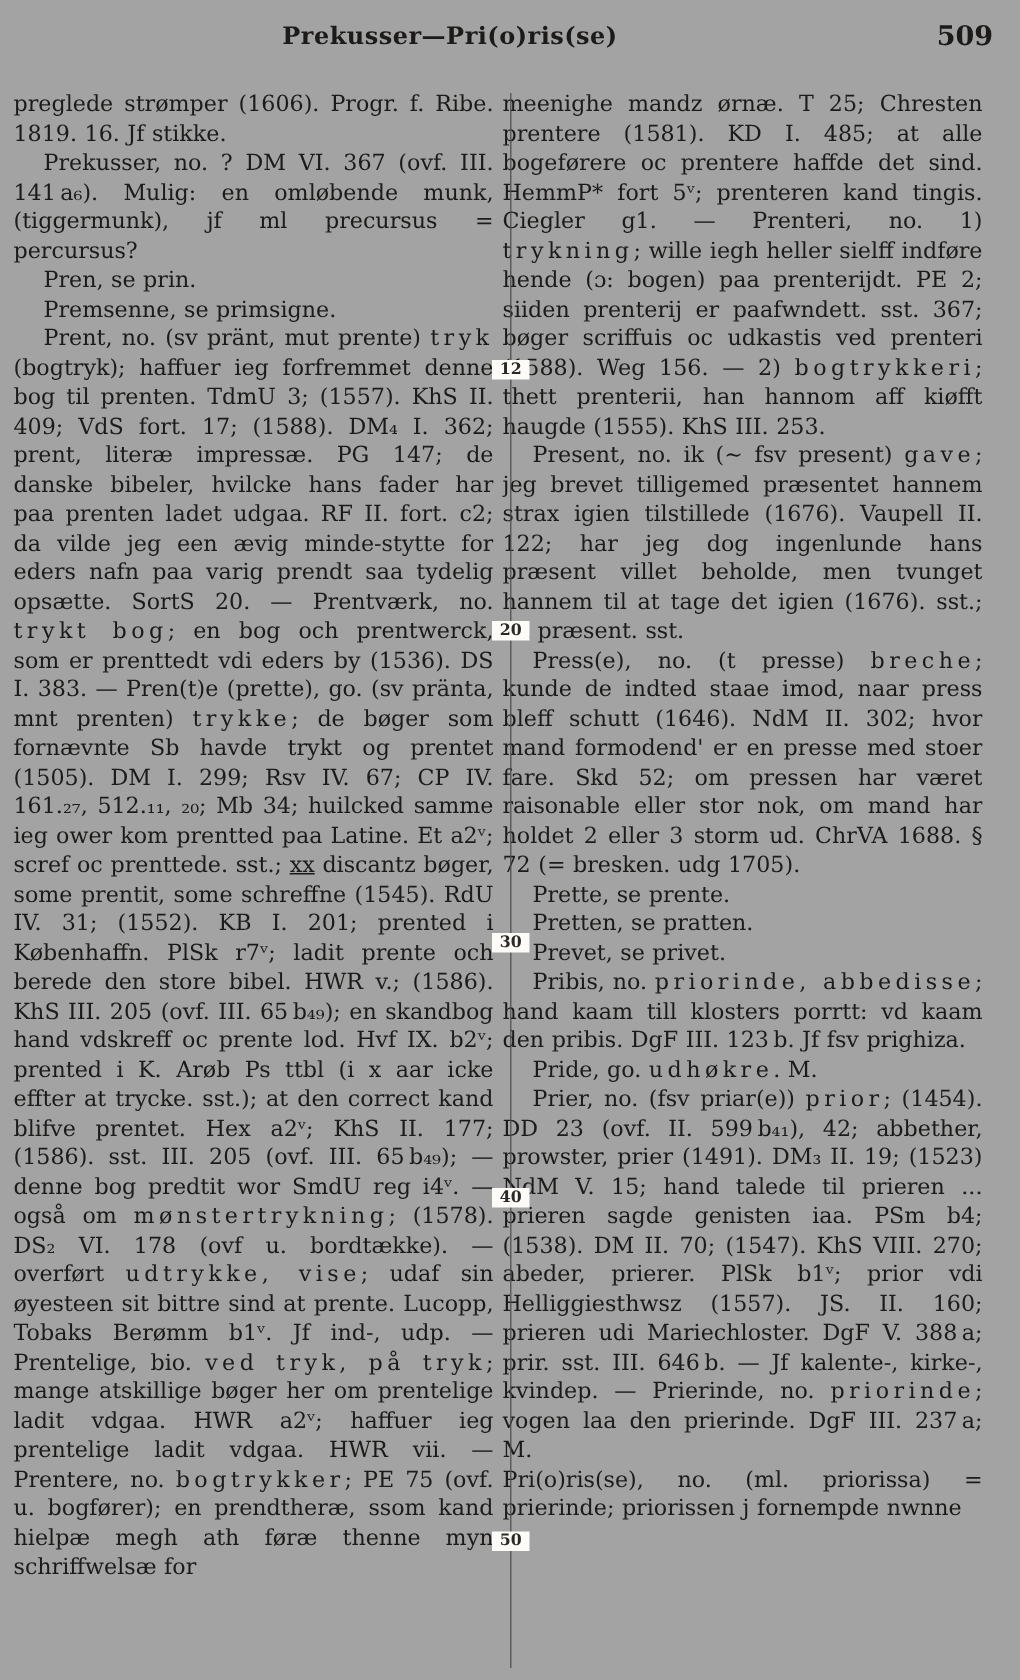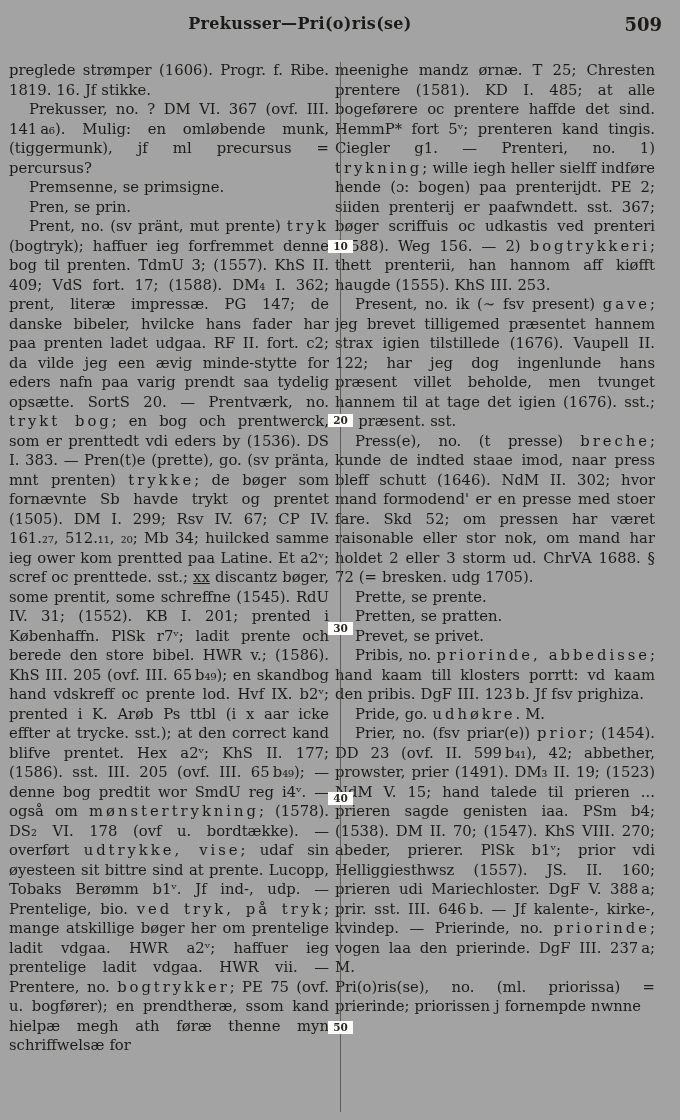--- a/index.html
+++ b/index.html
@@ -61,39 +61,39 @@
 <div class="page">
   <div class="running-head">
     <div class="head-title">Prekusser—Pri(o)ris(se)</div>
     <div class="page-number">509</div>
   </div>
 
   <div class="columns">
     <div class="col" id="col-left">
         <p class="para"><span class="">preglede strømper (1606). Progr. f. Ribe. 1819. 16. Jf stikke.</span></p>
         <p class="para indent"><span class="headword ">Prekusser</span><span class="">, no. ? DM VI. 367 (ovf. III. 141 a₆). Mulig: en omløbende munk, (tiggermunk), jf ml precursus = percursus?</span></p>
+        <p class="para indent"><span class="headword ">Pren</span><span class="">, se prin.</span></p>
         <p class="para indent"><span class="headword ">Premsenne</span><span class="">, se primsigne.</span></p>
-        <p class="para indent"><span class="headword ">Pren</span><span class="">, se prin.</span></p>
         <p class="para indent"><span class="headword ">Prent</span><span class="">, no. (sv pränt, mut prente) </span><span class="spaced ">tryk</span><span class=""> (bogtryk); haffuer ieg forfremmet denne bog til prenten. TdmU 3; (1557). KhS II. 409; VdS fort. 17; (1588). DM₄ I. 362; prent, literæ impressæ. PG 147; de danske bibeler, hvilcke hans fader har paa prenten ladet udgaa. RF II. fort. c2; da vilde jeg een ævig minde-stytte for eders nafn paa varig prendt saa tydelig opsætte. SortS 20. — </span><span class="headword ">Prentværk</span><span class="">, no. </span><span class="spaced ">trykt bog</span><span class="">; en bog och prentwerck, som er prenttedt vdi eders by (1536). DS I. 383. — </span><span class="headword ">Pren(t)e</span><span class=""> (prette), go. (sv pränta, mnt prenten) </span><span class="spaced ">trykke</span><span class="">; de bøger som fornævnte Sb havde trykt og prentet (1505). DM I. 299; Rsv IV. 67; CP IV. 161.₂₇, 512.₁₁, ₂₀; Mb 34; huilcked samme ieg ower kom prentted paa Latine. Et a2ᵛ; scref oc prenttede. sst.; </span><span class="underline">xx</span><span class=""> discantz bøger, some prentit, some schreffne (1545). RdU IV. 31; (1552). KB I. 201; prented i Københaffn. PlSk r7ᵛ; ladit prente och berede den store bibel. HWR v.; (1586). KhS III. 205 (ovf. III. 65 b₄₉); en skandbog hand vdskreff oc prente lod. Hvf IX. b2ᵛ; prented i K. Arøb Ps ttbl (i x aar icke effter at trycke. sst.); at den correct kand blifve prentet. Hex a2ᵛ; KhS II. 177; (1586). sst. III. 205 (ovf. III. 65 b₄₉); — denne bog predtit wor SmdU reg i4ᵛ. — også om </span><span class="spaced ">mønstertrykning</span><span class="">; (1578). DS₂ VI. 178 (ovf u. bordtække). — overført </span><span class="spaced ">udtrykke, vise</span><span class="">; udaf sin øyesteen sit bittre sind at prente. Lucopp, Tobaks Berømm b1ᵛ. Jf ind-, udp. — </span><span class="headword ">Prentelige</span><span class="">, bio. </span><span class="spaced ">ved tryk, på tryk</span><span class="">; mange atskillige bøger her om prentelige ladit vdgaa. HWR a2ᵛ; haffuer ieg prentelige ladit vdgaa. HWR vii. — </span><span class="headword ">Prentere</span><span class="">, no. </span><span class="spaced ">bogtrykker</span><span class="">; PE 75 (ovf. u. bogfører); en prendtheræ, ssom kand hielpæ megh ath føræ thenne myn schriffwelsæ for</span></p>
       </div>
     <div class="col" id="col-right">
         <p class="para"><span class="">meenighe mandz ørnæ. T 25; Chresten prentere (1581). KD I. 485; at alle bogeførere oc prentere haffde det sind. HemmP* fort 5ᵛ; prenteren kand tingis. Ciegler g1. — </span><span class="headword ">Prenteri</span><span class="">, no. 1) </span><span class="spaced ">trykning</span><span class="">; wille iegh heller sielff indføre hende (ɔ: bogen) paa prenterijdt. PE 2; siiden prenterij er paafwndett. sst. 367; bøger scriffuis oc udkastis ved prenteri (1588). Weg 156. — 2) </span><span class="spaced ">bogtrykkeri</span><span class="">; thett prenterii, han hannom aff kiøfft haugde (1555). KhS III. 253.</span></p>
         <p class="para indent"><span class="headword ">Present</span><span class="">, no. ik (∼ fsv present) </span><span class="spaced ">gave</span><span class="">; jeg brevet tilligemed præsentet hannem strax igien tilstillede (1676). Vaupell II. 122; har jeg dog ingenlunde hans præsent villet beholde, men tvunget hannem til at tage det igien (1676). sst.; en præsent. sst.</span></p>
         <p class="para indent"><span class="headword ">Press(e)</span><span class="">, no. (t presse) </span><span class="spaced ">breche</span><span class="">; kunde de indted staae imod, naar press bleff schutt (1646). NdM II. 302; hvor mand formodend' er en presse med stoer fare. Skd 52; om pressen har været raisonable eller stor nok, om mand har holdet 2 eller 3 storm ud. ChrVA 1688. § 72 (= bresken. udg 1705).</span></p>
         <p class="para indent"><span class="headword ">Prette</span><span class="">, se prente.</span></p>
         <p class="para indent"><span class="headword ">Pretten</span><span class="">, se pratten.</span></p>
         <p class="para indent"><span class="headword ">Prevet</span><span class="">, se privet.</span></p>
         <p class="para indent"><span class="headword ">Pribis</span><span class="">, no. </span><span class="spaced ">priorinde, abbedisse</span><span class="">; hand kaam till klosters porrtt: vd kaam den pribis. DgF III. 123 b. Jf fsv prighiza.</span></p>
         <p class="para indent"><span class="headword ">Pride</span><span class="">, go. </span><span class="spaced ">udhøkre</span><span class="">. M.</span></p>
         <p class="para indent"><span class="headword ">Prier</span><span class="">, no. (fsv priar(e)) </span><span class="spaced ">prior</span><span class="">; (1454). DD 23 (ovf. II. 599 b₄₁), 42; abbether, prowster, prier (1491). DM₃ II. 19; (1523) NdM V. 15; hand talede til prieren ... prieren sagde genisten iaa. PSm b4; (1538). DM II. 70; (1547). KhS VIII. 270; abeder, prierer. PlSk b1ᵛ; prior vdi Helliggiesthwsz (1557). JS. II. 160; prieren udi Mariechloster. DgF V. 388 a; prir. sst. III. 646 b. — Jf kalente-, kirke-, kvindep. — </span><span class="headword ">Prierinde</span><span class="">, no. </span><span class="spaced ">priorinde</span><span class="">; vogen laa den prierinde. DgF III. 237 a; M.</span></p>
         <p class="para"><span class="headword ">Pri(o)ris(se)</span><span class="">, no. (ml. priorissa) = prierinde; priorissen j fornempde nwnne</span></p>
       </div>
   </div>
 
   <div class="divider"></div>
   <div id="gutter-numbers">
-      <div class="gutter-num" style="top: 240px;">10</div>
+      <div class="gutter-num" style="top: 240px;">12</div>
       <div class="gutter-num" style="top: 414px;">20</div>
       <div class="gutter-num" style="top: 622px;">30</div>
       <div class="gutter-num" style="top: 792px;">40</div>
       <div class="gutter-num" style="top: 1021px;">50</div>
     </div>
 </div>
 
 </body></html>

